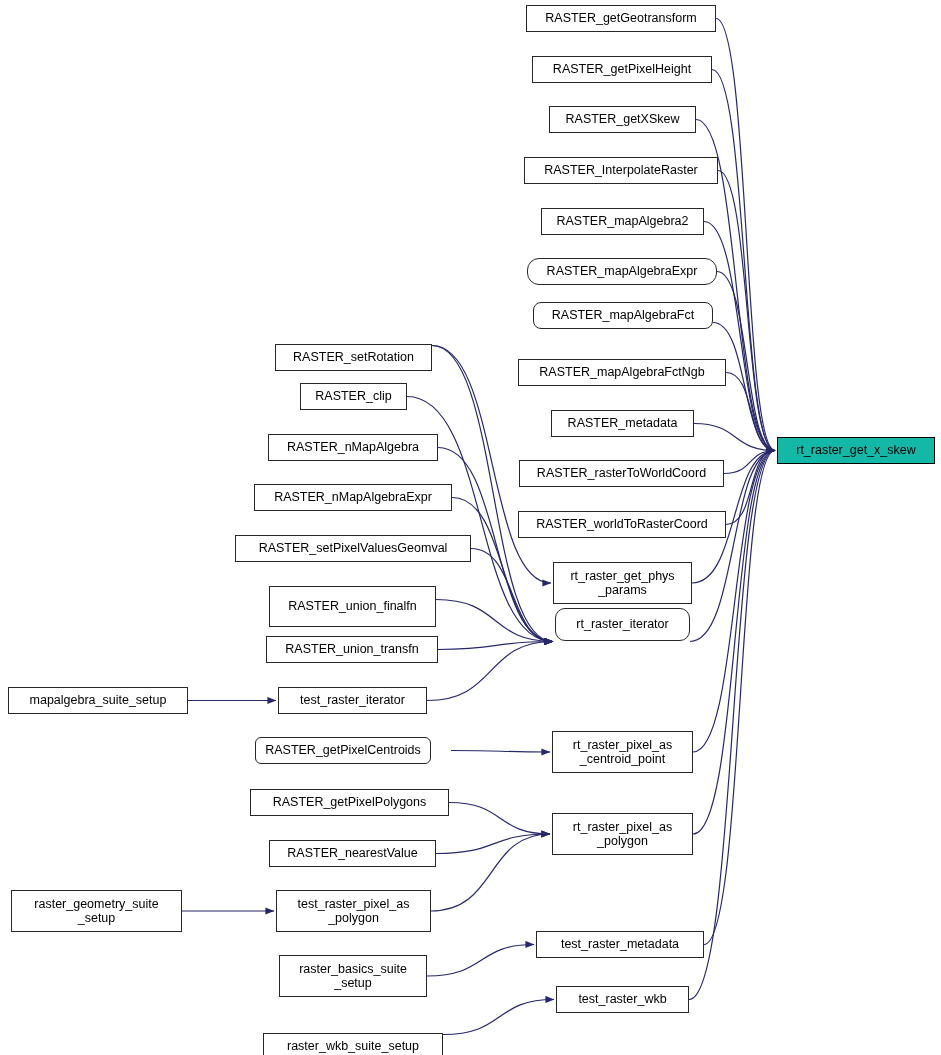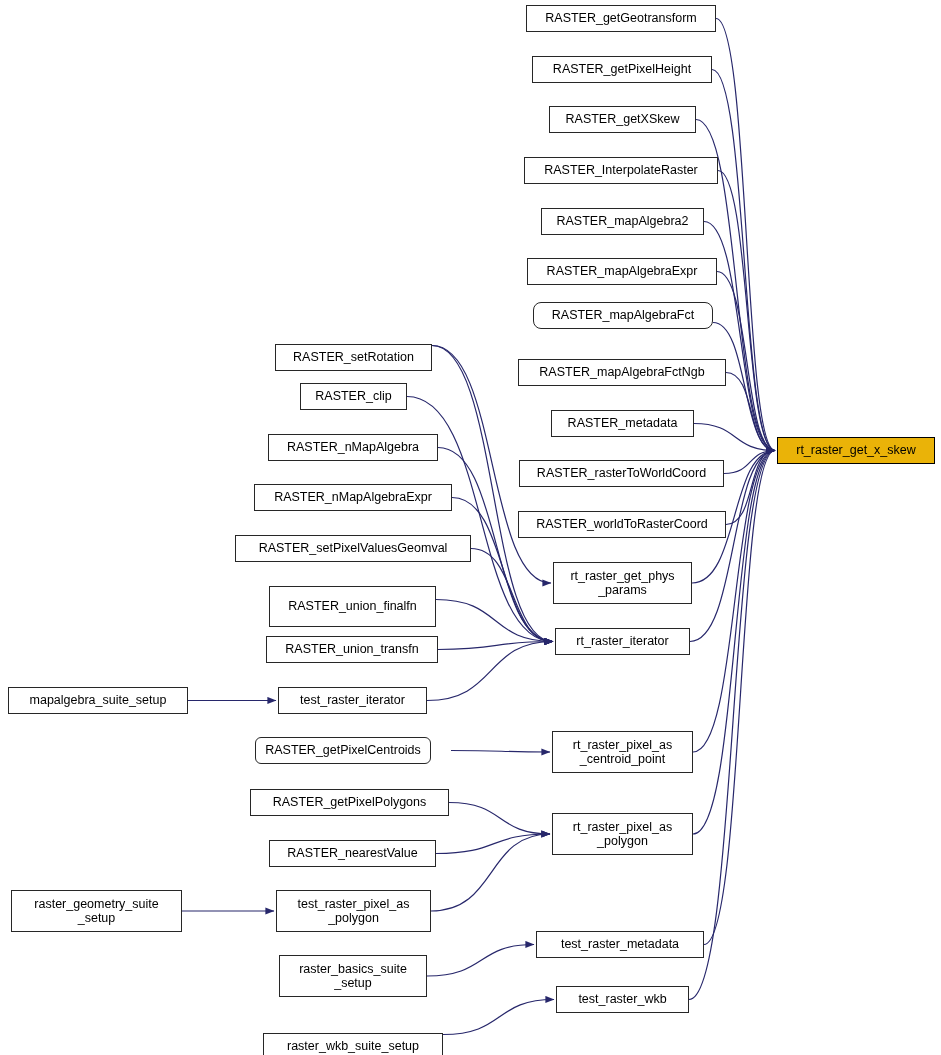--- a/index.html
+++ b/index.html
@@ -32,21 +32,21 @@
     font-size: 12.5px;
     line-height: 1.15;
     display: flex;
     align-items: center;
     justify-content: center;
     text-align: center;
     white-space: pre-line;
     padding: 0 10px;
   }
   .node.current {
-    background: #eab308;
+    background: #14b8a6;
     border-color: #000000;
     text-align: center;
   }
 </style>
 </head>
 <body>
 
 <div id="canvas">
   <svg class="edges" id="edge-layer" viewBox="0 0 941 1055">
     <defs>
@@ -90,29 +90,29 @@
         <path d="M427,976 C486.95,976 476.05,944.5 534,944.5" marker-end="url(#arrow)"></path>
         <path d="M443,1034.5 C505.15,1034.5 493.85,999.5 554,999.5" marker-end="url(#arrow)"></path>
       </g>
   </svg>
   <div id="node-layer">
       <div class="node" style="left: 526px; top: 5px; width: 190px; height: 27px;">RASTER_getGeotransform</div>
       <div class="node" style="left: 532px; top: 56px; width: 180px; height: 27px; text-align: center;">RASTER_getPixelHeight</div>
       <div class="node" style="left: 549px; top: 106px; width: 147px; height: 27px;">RASTER_getXSkew</div>
       <div class="node" style="left: 524px; top: 157px; width: 194px; height: 27px;">RASTER_InterpolateRaster</div>
       <div class="node" style="left: 541px; top: 208px; width: 163px; height: 27px;">RASTER_mapAlgebra2</div>
-      <div class="node" style="left: 527px; top: 258px; width: 190px; height: 27px;">RASTER_mapAlgebraExpr</div>
+      <div class="node" style="left: 527px; top: 258px; width: 190px; height: 27px; border-radius: 12px;">RASTER_mapAlgebraExpr</div>
       <div class="node" style="left: 533px; top: 302px; width: 180px; height: 27px; border-radius: 8px;">RASTER_mapAlgebraFct</div>
       <div class="node" style="left: 518px; top: 359px; width: 208px; height: 27px;">RASTER_mapAlgebraFctNgb</div>
       <div class="node" style="left: 551px; top: 410px; width: 143px; height: 27px;">RASTER_metadata</div>
       <div class="node" style="left: 519px; top: 460px; width: 205px; height: 27px;">RASTER_rasterToWorldCoord</div>
       <div class="node" style="left: 518px; top: 511px; width: 208px; height: 27px;">RASTER_worldToRasterCoord</div>
       <div class="node" style="left: 553px; top: 562px; width: 139px; height: 42px;">rt_raster_get_phys
 _params</div>
-      <div class="node" style="left: 555px; top: 628px; width: 135px; height: 27px;">rt_raster_iterator</div>
+      <div class="node" style="left: 555px; top: 608px; width: 135px; height: 33px; border-radius: 10px;">rt_raster_iterator</div>
       <div class="node" style="left: 552px; top: 731px; width: 141px; height: 42px;">rt_raster_pixel_as
 _centroid_point</div>
       <div class="node" style="left: 552px; top: 813px; width: 141px; height: 42px;">rt_raster_pixel_as
 _polygon</div>
       <div class="node" style="left: 536px; top: 931px; width: 168px; height: 27px;">test_raster_metadata</div>
       <div class="node" style="left: 556px; top: 986px; width: 133px; height: 27px;">test_raster_wkb</div>
       <div class="node" style="left: 275px; top: 344px; width: 157px; height: 27px;">RASTER_setRotation</div>
       <div class="node" style="left: 300px; top: 383px; width: 107px; height: 27px;">RASTER_clip</div>
       <div class="node" style="left: 268px; top: 434px; width: 170px; height: 27px;">RASTER_nMapAlgebra</div>
       <div class="node" style="left: 254px; top: 484px; width: 198px; height: 27px;">RASTER_nMapAlgebraExpr</div>

